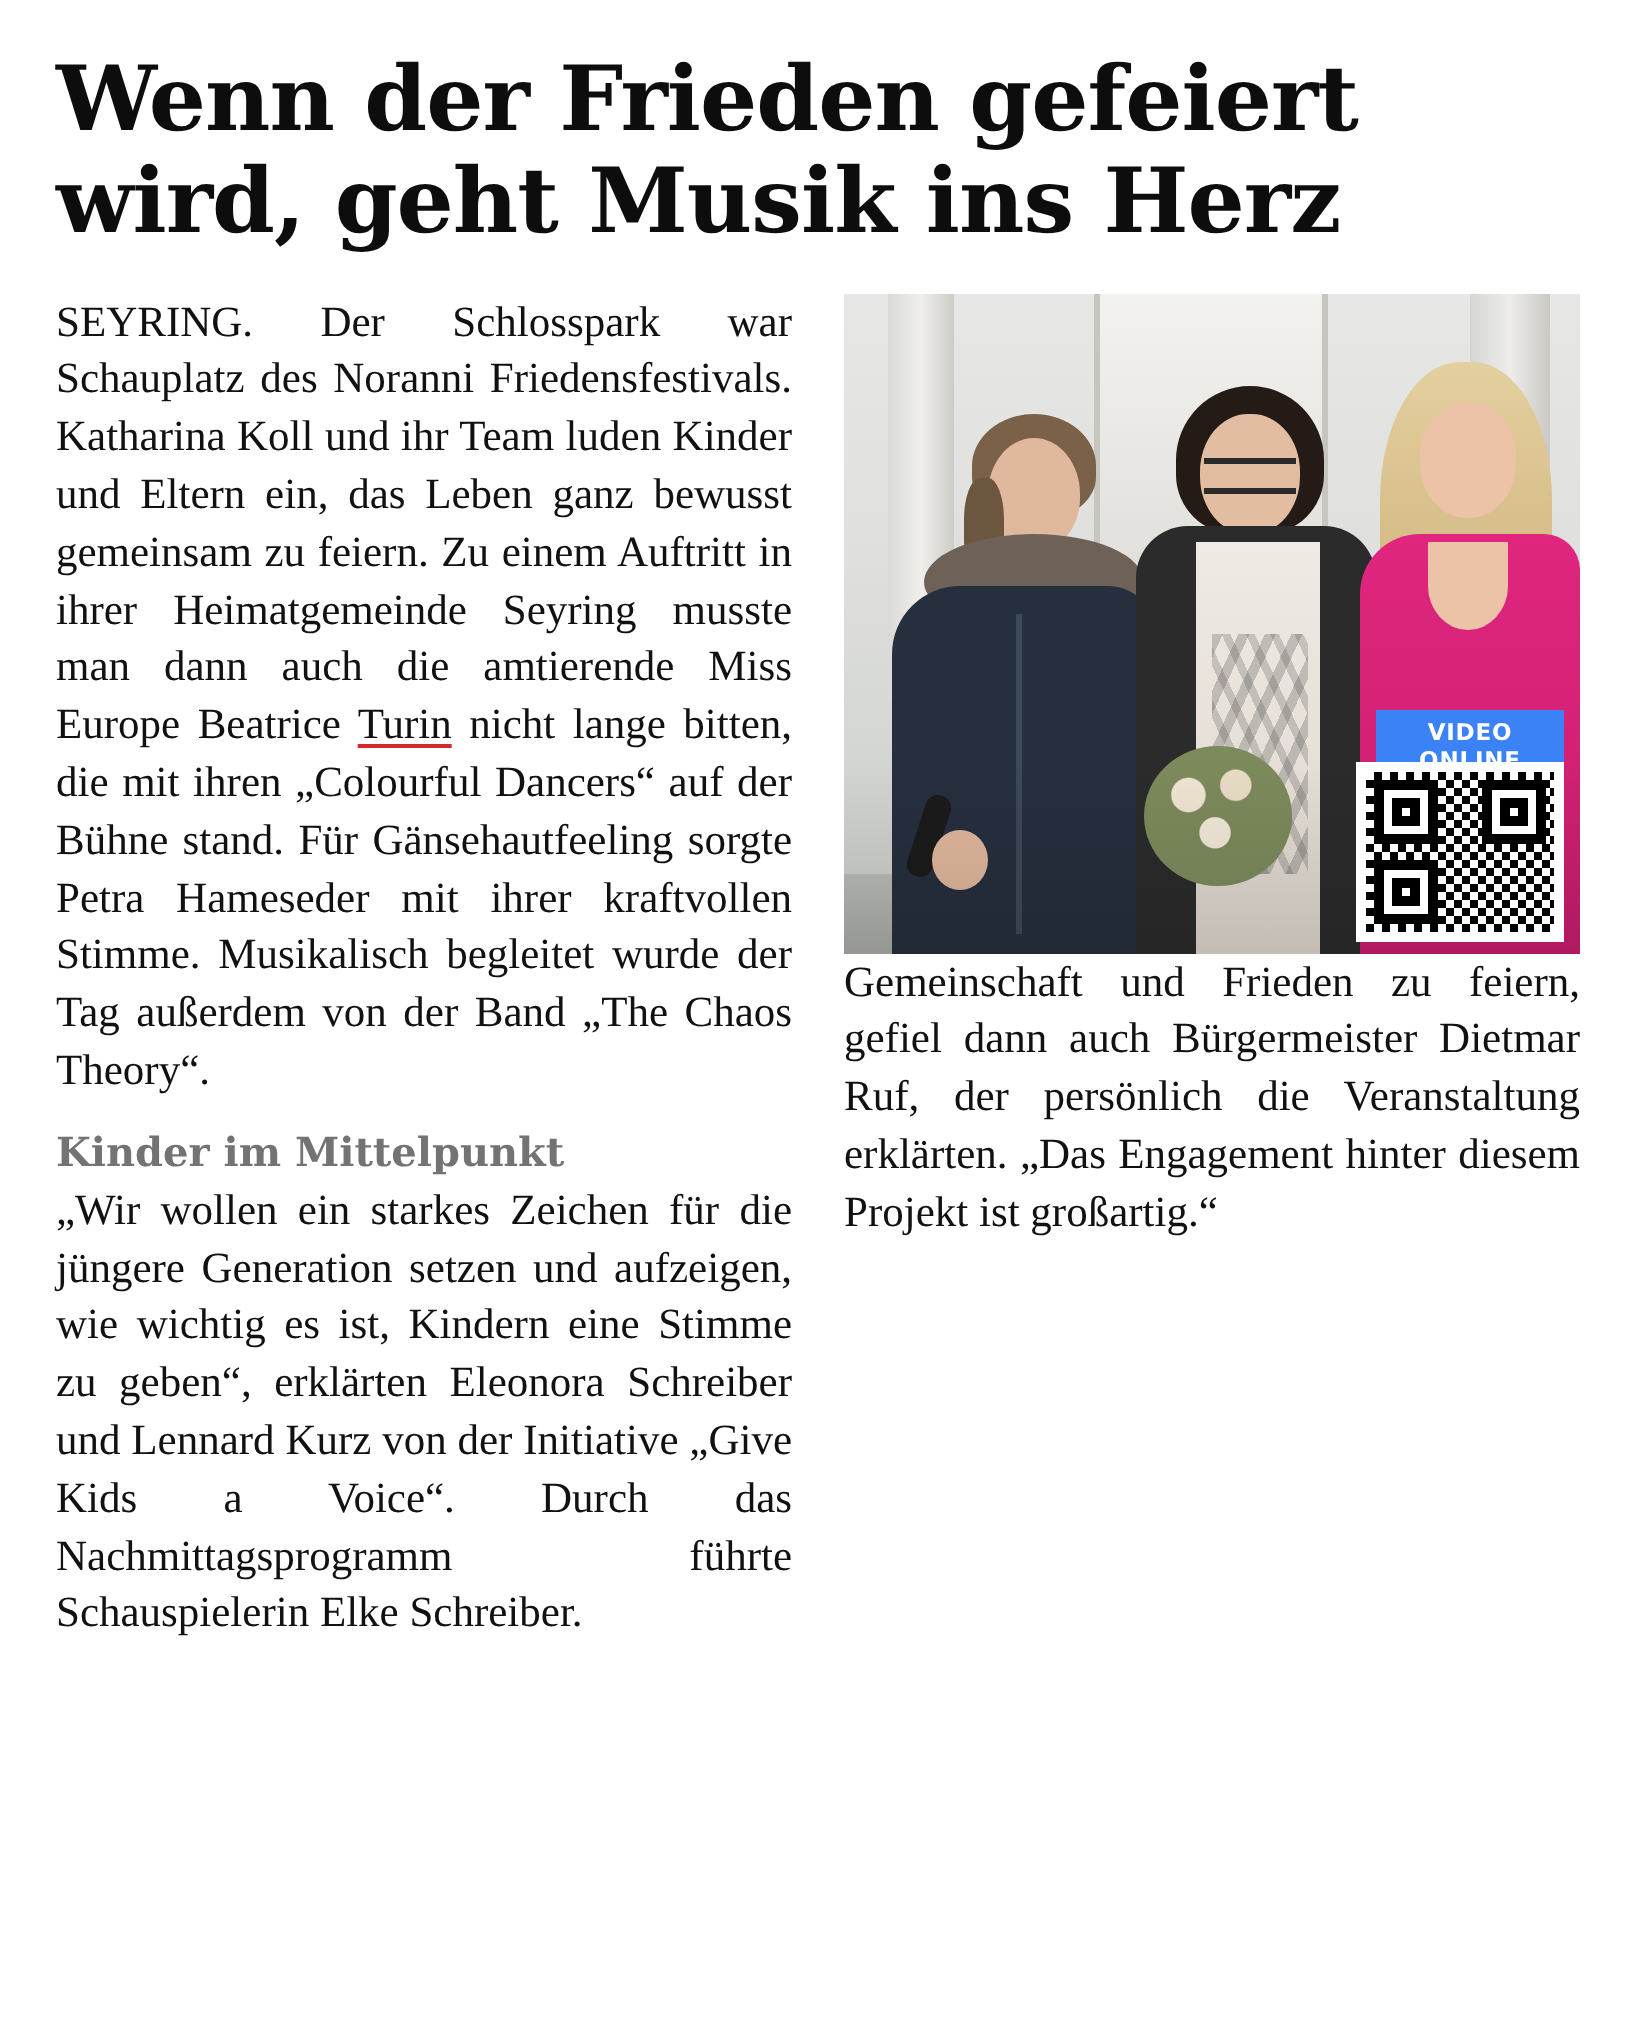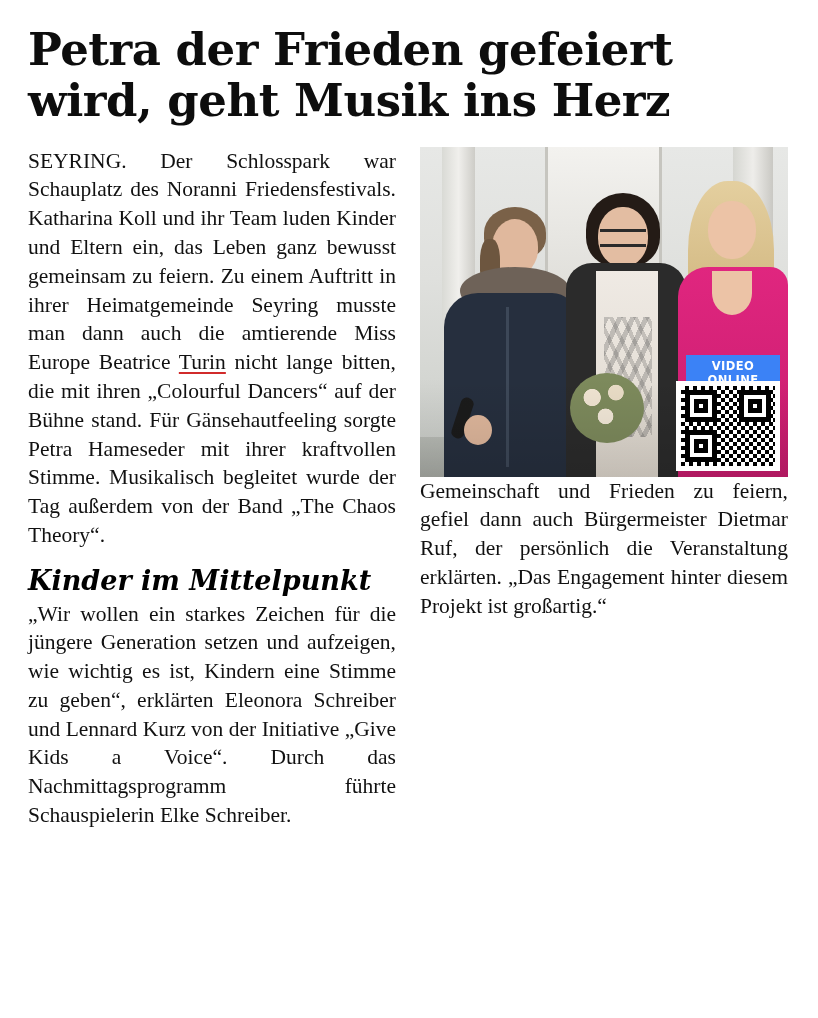--- a/index.html
+++ b/index.html
@@ -28,44 +28,44 @@
     line-height: 1.14;
     letter-spacing: -0.5px;
     color: #0d0d0d;
     margin: 0 0 20px 0;
     max-width: 760px;
   }
   .columns {
     display: flex;
     gap: 24px;
     align-items: flex-start;
+    justify-content: space-between;
   }
   .col {
     width: 368px;
   }
   p.body-text {
     margin: 0;
     font-size: 21.5px;
     line-height: 1.34;
     text-align: justify;
     text-justify: inter-word;
     hyphens: auto;
     color: #111111;
   }
   p.body-text + p.body-text {
     margin-top: 0px;
   }
   .subhead {
     font-family: "DejaVu Serif", serif;
     font-weight: bold;
-    font-size: 27px;
+    font-size: 20px;
     line-height: 1.25;
     margin: 14px 0 2px 0;
-    color: #000000;
-    font-style: italic;
+    color: #737373;
   }
   .underline-red {
     text-decoration: underline;
     text-decoration-color: #d12b2b;
     text-decoration-thickness: 2px;
     text-underline-offset: 3px;
   }
   
   .photo-wrap {
     position: relative;
@@ -326,21 +326,21 @@
   }
   .right-body {
     margin-top: 16px;
   }
 </style>
 </head>
 <body>
 
 <div class="page">
 
-  <h1 class="headline">Petra der Frieden gefeiert wird, geht Musik ins Herz</h1>
+  <h1 class="headline">Wenn der Frieden gefeiert wird, geht Musik ins Herz</h1>
 
   <div class="columns">
 
     <div class="col">
       <p class="body-text"><span>SEYRING.</span><span> Der Schlosspark war Schauplatz des Noranni Friedensfestivals. Katharina Koll und ihr Team luden Kinder und Eltern ein, das Leben ganz bewusst gemeinsam zu feiern. Zu einem Auftritt in ihrer Heimatgemeinde Seyring musste man dann auch die amtierende Miss Europe Beatrice </span><span class="underline-red">Turin</span><span> nicht lange bitten, die mit ihren „Colourful Dancers“ auf der Bühne stand. Für Gänsehautfeeling sorgte Petra Hameseder mit ihrer kraftvollen Stimme. Musikalisch begleitet wurde der Tag außerdem von der Band „The Chaos Theory“.</span></p>
 
       <h2 class="subhead">Kinder im Mittelpunkt</h2>
 
       <p class="body-text">„Wir wollen ein starkes Zeichen für die jüngere Generation setzen und aufzeigen, wie wichtig es ist, Kindern eine Stimme zu geben“, erklärten Eleonora Schreiber und Lennard Kurz von der Initiative „Give Kids a Voice“. Durch das Nachmittagsprogramm führte Schauspielerin Elke Schreiber.</p>
     </div>

